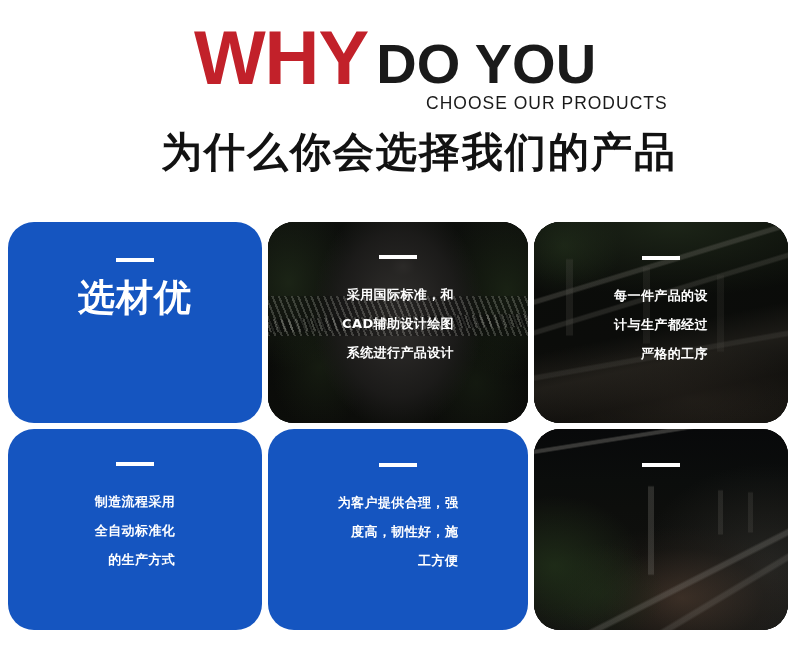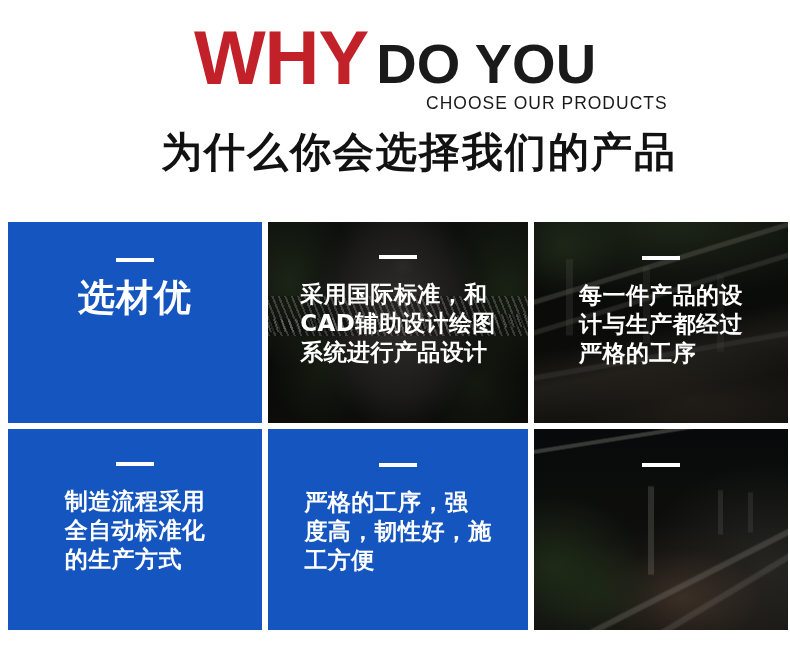--- a/index.html
+++ b/index.html
@@ -107,20 +107,21 @@
     display: grid;
     grid-template-columns: 254px 260px 254px;
     grid-template-rows: 201px 201px;
     gap: 6px;
   }
 
   .cell {
     position: relative;
     overflow: hidden;
     background: #0e0e0e;
+    border-radius: 26px;
   }
 
   .cell-blue { background: #1555c0; }
 
   
   .photo {
     position: absolute;
     inset: 0;
     background-color: #0b0c0b;
   }
@@ -292,24 +293,24 @@
     background: #ffffff;
     margin-top: 36px;
     margin-bottom: 22px;
     flex: none;
   }
 
   .cell-text {
     font-family: "DejaVu Sans", "Liberation Sans", sans-serif;
     font-weight: bold;
     color: #ffffff;
-    font-size: 23px;
+    font-size: 13px;
     line-height: 29px;
     letter-spacing: 0.4px;
-    text-align: left;
+    text-align: right;
     white-space: pre-line;
   }
 
   .cell-text.is-big {
     font-size: 37px;
     line-height: 44px;
     letter-spacing: 1px;
     text-align: center;
     margin-top: -2px;
   }
@@ -372,21 +373,21 @@
         <div class="divider"></div>
         <div class="cell-text">制造流程采用
 全自动标准化
 的生产方式</div>
       </div>
     </div>
 
     <div class="cell cell-blue cell-5">
       <div class="cell-inner">
         <div class="divider"></div>
-        <div class="cell-text">严格的工序，强
+        <div class="cell-text">为客户提供合理，强
 度高，韧性好，施
 工方便</div>
       </div>
     </div>
 
     <div class="cell cell-6">
       <div class="photo photo-track"></div>
       <div class="cell-inner">
         <div class="divider"></div>
       </div>

